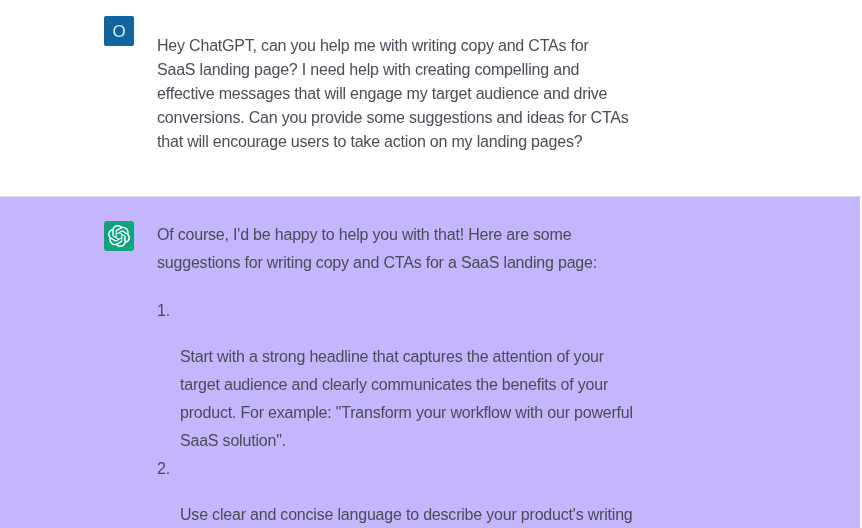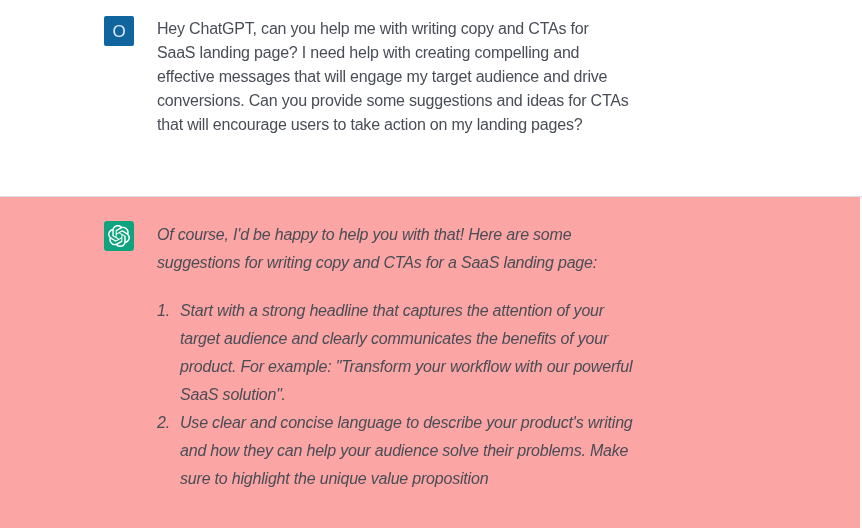--- a/index.html
+++ b/index.html
@@ -23,25 +23,24 @@
     box-sizing: border-box;
     width: 862px;
   }
   .msg-section.user {
     background: #ffffff;
     height: 197px;
     border-bottom: 1px solid #e0e0e4;
     padding-top: 16px;
   }
   .msg-section.assistant {
-    background: #fca5a5;
+    background: #c4b5fd;
     height: 331px;
     padding-top: 24px;
     position: relative;
-    font-style: italic;
   }
   .msg-inner {
     display: flex;
     align-items: flex-start;
     padding-left: 104px;
   }
   .avatar {
     flex: none;
     width: 30px;
     height: 30px;
@@ -60,21 +59,21 @@
   }
   .avatar.assistant-avatar {
     background: #10a37f;
     border-radius: 3px;
   }
   .user-text {
     width: 472px;
     font-size: 16px;
     line-height: 24px;
     letter-spacing: -0.2px;
-    margin-top: 1px;
+    margin-top: 18px;
   }
   .assistant-body {
     width: 478px;
     font-size: 16px;
     line-height: 28px;
     letter-spacing: -0.2px;
   }
   .assistant-intro {
     margin: 0 0 20px 0;
   }
@@ -86,20 +85,21 @@
   .suggestion-list li {
     display: flex;
     align-items: flex-start;
   }
   .li-marker {
     flex: none;
     width: 23px;
   }
   .li-text {
     flex: 1;
+    margin-top: 46px;
   }
   .right-edge-strip {
     position: absolute;
     top: 0;
     right: 0;
     width: 2px;
     height: 331px;
     background: #fdfdfd;
   }
 </style>

